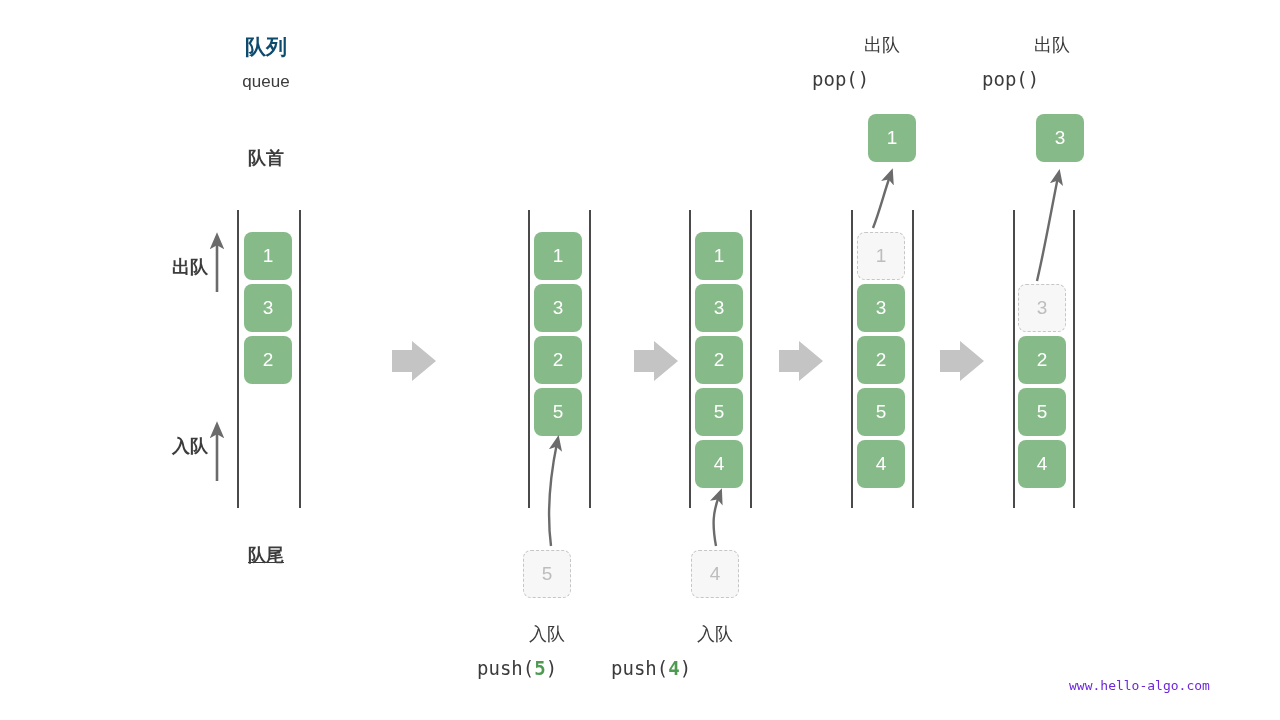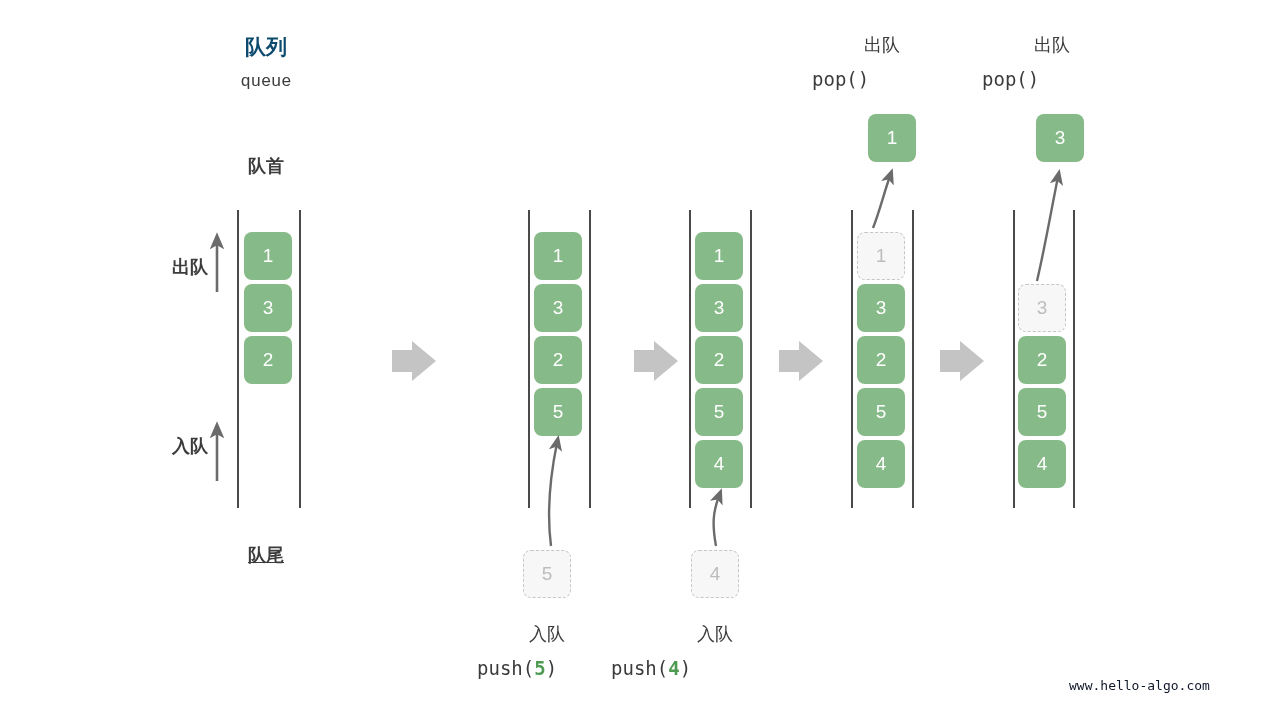--- a/index.html
+++ b/index.html
@@ -25,21 +25,21 @@
   .title-cn {
     position: absolute;
     font-size: 21px;
     font-weight: bold;
     color: #0c4a6e;
     text-align: center;
     white-space: nowrap;
   }
   .title-en {
     position: absolute;
-    font-family: Liberation Mono, monospace;
+    font-family: Liberation Sans, sans-serif;
     font-size: 17px;
     color: #3c3c3c;
     text-align: center;
     white-space: nowrap;
   }
   .anchor-label {
     position: absolute;
     font-size: 18px;
     font-weight: bold;
     color: #3c3c3c;
@@ -67,21 +67,21 @@
     font-size: 19px;
     color: #3c3c3c;
     text-align: left;
     white-space: nowrap;
   }
   .op-code .arg { color: #4e9a51; font-weight: bold; }
   .watermark {
     position: absolute;
     font-family: "DejaVu Sans Mono", "Liberation Mono", monospace;
     font-size: 13px;
-    color: #0f172a;
+    color: #6d28d9;
     white-space: nowrap;
   }
   
   .rail {
     position: absolute;
     width: 1.6px;
     background: #4a4a4a;
   }
   .cell {
     position: absolute;
@@ -114,21 +114,21 @@
   }
 </style>
 </head>
 <body>
 
 <div class="stage">
 
   <div class="title-cn" style="left:196px; top:33px; width:140px;">队列</div>
   <div class="title-en" style="left:196px; top:72px; width:140px;">queue</div>
 
-  <div class="anchor-label" style="left:196px; top:154px; width:140px;">队首</div>
+  <div class="anchor-label" style="left:196px; top:146px; width:140px;">队首</div>
   <div class="anchor-label" style="left:196px; top:543px; width:140px;text-decoration:underline;">队尾</div>
 
   <div class="side-label" style="left:138px; top:255px; width:70px;">出队</div>
   <div class="side-label" style="left:138px; top:434px; width:70px;">入队</div>
 
   <div class="rail" style="left:237px; top:210px; height:298px;"></div>
   <div class="rail" style="left:299px; top:210px; height:298px;"></div>
 
   <div class="cell" style="left:244px; top:232px;">1</div>
   <div class="cell" style="left:244px; top:284px;">3</div>

